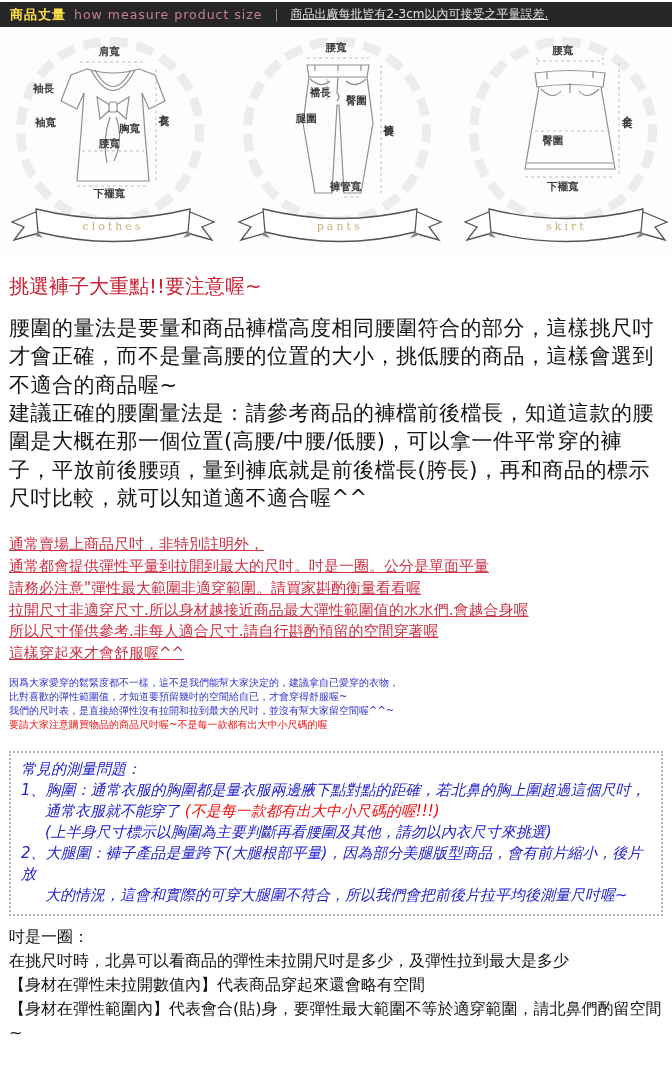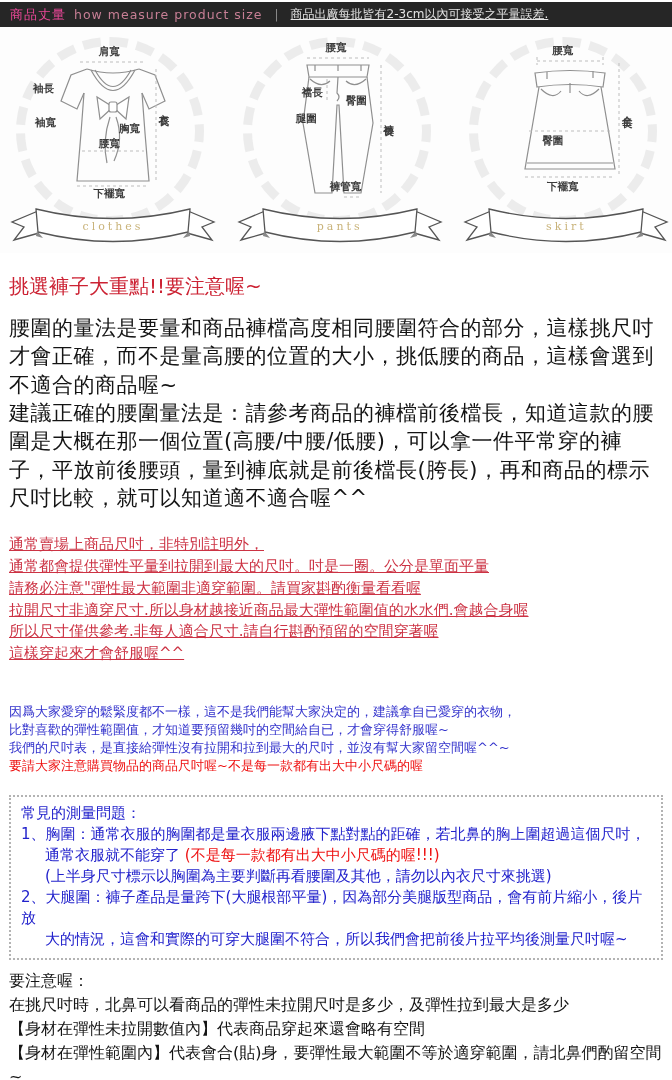--- a/index.html
+++ b/index.html
@@ -7,21 +7,21 @@
   body {
     width:672px; height:1080px; overflow:hidden;
     font-family:"DejaVu Sans","Liberation Sans",sans-serif;
     background:#fff;
   }
   
   .topbar {
     height:25px; background:#262626; display:flex; align-items:center;
     padding:0 10px; gap:8px; margin-top:2px;
   }
-  .topbar .t1 { color:#ec4899; font-weight:normal; font-size:13px; letter-spacing:1px;text-align:center; }
+  .topbar .t1 { color:#fde047; font-weight:bold; font-size:13px; letter-spacing:1px;text-align:center; }
   .topbar .t2 { color:#c77f95; font-size:12.5px; letter-spacing:1px; }
   .topbar .tdiv { color:#8a8a8a; font-size:12px; margin:0 4px; }
   .topbar .t3 { color:#e3e3e3; font-size:12px;text-decoration:underline; }
   
   .diagrams { display:flex; justify-content:space-between; padding:8px 3px 0; background:#fdfdfd;gap:14px; }
   .diagram { position:relative; width:220px; height:218px; }
   .circle {
     position:absolute; left:13px; top:2px; width:188px; height:188px;
     border-radius:50%; background:#fdfdfd; border:9px dashed #ececec;
   }
@@ -36,25 +36,25 @@
   .ribbon-text {
     position:absolute; left:0; right:0; top:19px; text-align:center;
     font-family:"DejaVu Serif","Liberation Serif",serif;
     font-size:11px; letter-spacing:3px; color:#c9b37a;
   }
   
   .content { padding:0 9px; }
   .red-heading { color:#cc2233; font-size:20px; font-weight:400; margin:20px 0 14px; }
   .bigp { font-size:21px; color:#141414; line-height:1.35; letter-spacing:0.5px; }
   .rose { margin-top:22px; color:#cc3344; font-size:15px; line-height:1.45;text-decoration:underline; }
-  .bluesec { margin-top:38px; font-size:13px; line-height:1.4; color:#3333cc; }
+  .bluesec { margin-top:11px; font-size:10px; line-height:1.4; color:#3333cc; }
   .redline { color:#ee1111; }
   .faq-box {
     margin-top:19px; border:2px dotted #b3b3b3; padding:6px 10px 8px;
-    color:#2222cc; font-size:15px; line-height:1.4;
+    color:#2222cc; font-size:15px; line-height:1.4;font-style:italic;
   }
   .faq-box .indent { padding-left:24px; }
   .faq-red { color:#ee1111; }
   .blacksec { margin-top:9px; font-size:16px; line-height:1.5; color:#141414; }
 </style>
 </head>
 <body>
 
 <div class="page">
 
@@ -125,21 +125,21 @@
           <path d="M76,42 L70,88 L82,158 L99,158 L104,70 L106,70 L111,158 L128,158 L140,88 L134,42"></path>
         </g>
         <g stroke="#bdbdbd" stroke-width="1" stroke-dasharray="3 3">
           <line x1="74" y1="23" x2="136" y2="23"></line>
           <line x1="94" y1="44" x2="94" y2="68"></line>
           <line x1="148" y1="30" x2="148" y2="158"></line>
           <line x1="111" y1="162" x2="129" y2="162"></line>
         </g>
       </svg>
       <span class="dlabel center" style="top:7px">腰寬</span>
-      <span class="dlabel" style="left:72px;top:52px">襠長</span>
+      <span class="dlabel" style="left:80px;top:52px">襠長</span>
       <span class="dlabel" style="left:116px;top:60px">臀圍</span>
       <span class="dlabel" style="left:66px;top:78px">腿圍</span>
       <span class="dlabel vert" style="left:154px;top:80px">褲長</span>
       <span class="dlabel" style="left:100px;top:146px">褲管寬</span>
       <div class="ribbon">
         <svg width="214" height="50" viewBox="0 0 214 50">
           <g stroke="#555555" stroke-width="1.3" fill="#ffffff">
             <path d="M32,10 L6,21 L18,26 L8,39 L33,32"></path>
             <path d="M182,10 L208,21 L196,26 L206,39 L181,32"></path>
             <path d="M30,8 Q107,27 184,8 L182,31 Q107,50 32,31 Z"></path>
@@ -219,21 +219,21 @@
     <div class="faq-box">
       <div>常見的測量問題：</div>
       <div><span>1、胸圍：通常衣服的胸圍都是量衣服兩邊腋下點對點的距確，若北鼻的胸上圍超過這個尺吋，</span><span class="faq-red"></span></div>
       <div class="indent"><span>通常衣服就不能穿了 </span><span class="faq-red">(不是每一款都有出大中小尺碼的喔!!!)</span></div>
       <div class="indent"><span>(上半身尺寸標示以胸圍為主要判斷再看腰圍及其他，請勿以內衣尺寸來挑選)</span><span class="faq-red"></span></div>
       <div><span>2、大腿圍：褲子產品是量跨下(大腿根部平量)，因為部分美腿版型商品，會有前片縮小，後片放</span><span class="faq-red"></span></div>
       <div class="indent"><span>大的情況，這會和實際的可穿大腿圍不符合，所以我們會把前後片拉平均後測量尺吋喔~</span><span class="faq-red"></span></div>
     </div>
 
     <div class="blacksec">
-      <div>要注意喔：</div>
+      <div>吋是一圈：</div>
       <div>在挑尺吋時，北鼻可以看商品的彈性未拉開尺吋是多少，及彈性拉到最大是多少</div>
       <div>【身材在彈性未拉開數值內】代表商品穿起來還會略有空間</div>
       <div>【身材在彈性範圍內】代表會合(貼)身，要彈性最大範圍不等於適穿範圍，請北鼻們酌留空間~</div>
 
     </div>
 
   </div>
 </div>
 
 </body></html>

